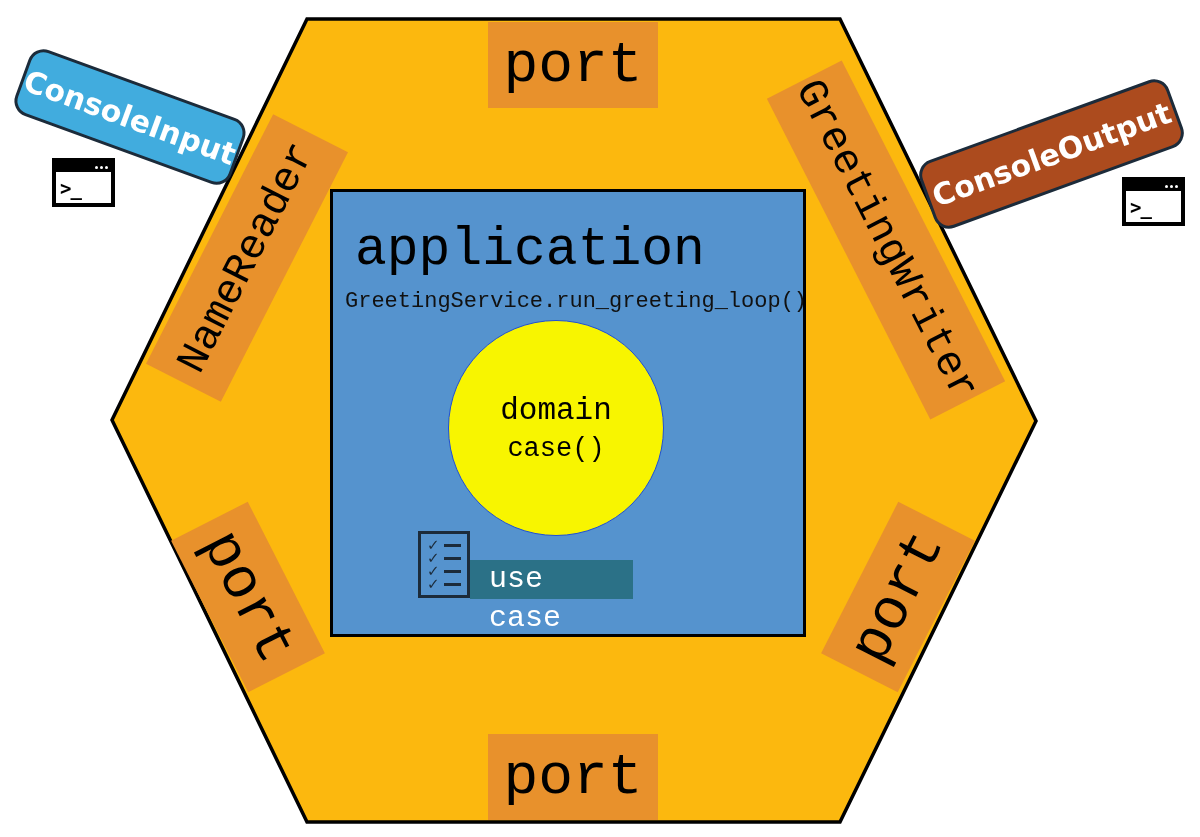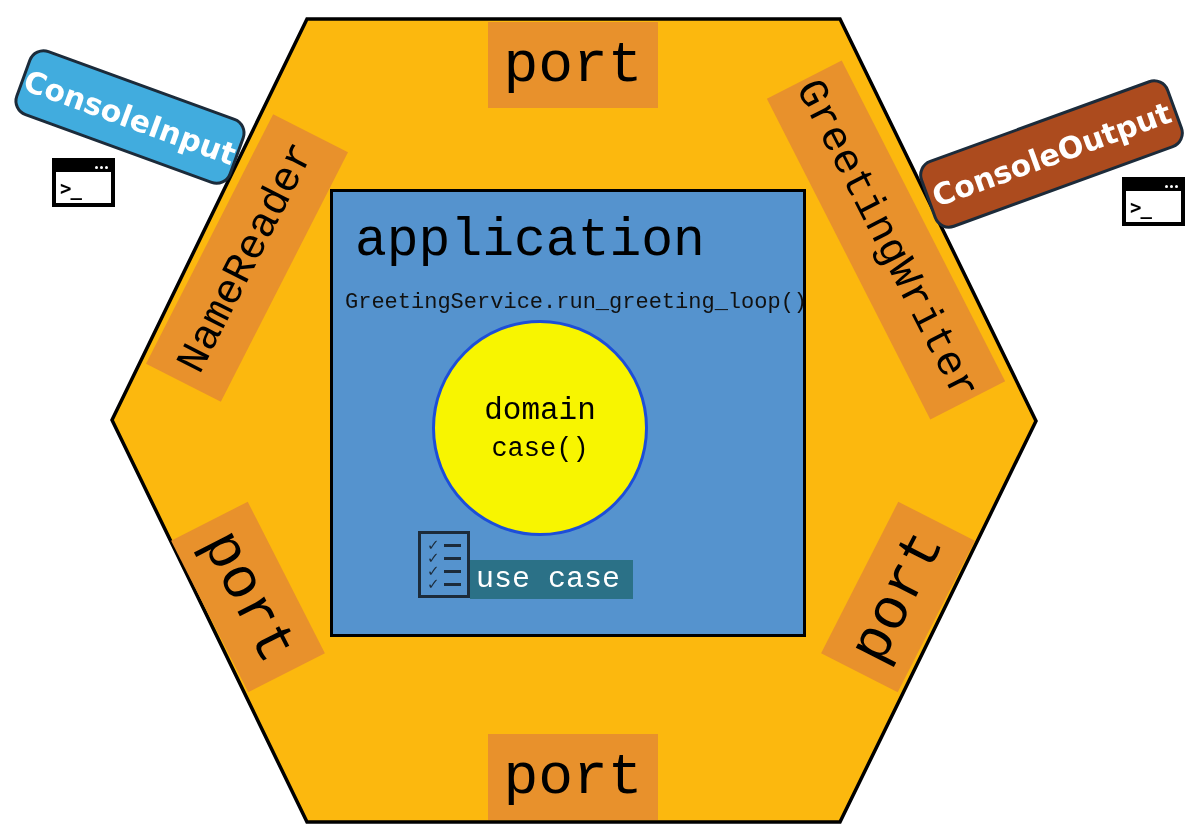--- a/index.html
+++ b/index.html
@@ -21,39 +21,39 @@
   .port-right{left:813px;top:554px;transform:rotate(-63deg);}
 
   
   .edge-label{background:var(--orange);display:flex;align-items:center;justify-content:center;
               font-size:42px;color:#000;z-index:2;}
   .edge-name-reader{left:107px;top:216px;width:280px;height:84px;transform:rotate(-63deg);}
   .edge-greeting-writer{left:706px;top:198px;width:360px;height:84px;transform:rotate(63deg);}
 
   
   .app-box{left:330px;top:189px;width:476px;height:448px;background:var(--appblue);
-           border:3px solid #000;z-index:3;padding:18px 0 0 12px;}
+           border:3px solid #000;z-index:3;padding:27px 0 0 12px;}
   .app-title{font-size:53px;line-height:1.2;color:#000;margin-left:10px;}
-  .app-sub{font-size:22px;line-height:1.2;color:#111;margin-top:16px;white-space:nowrap;}
+  .app-sub{font-size:22px;line-height:1.2;color:#111;margin-top:6px;white-space:nowrap;}
 
   
-  .domain-circle{left:432px;top:320px;width:216px;height:216px;border-radius:50%;
-                 background:var(--domainyellow);border:3px solid #1d4ed8;z-index:4;
+  .domain-circle{left:448px;top:320px;width:216px;height:216px;border-radius:50%;
+                 background:var(--domainyellow);border:1px solid #1d4ed8;z-index:4;
                  display:flex;flex-direction:column;align-items:center;justify-content:center;gap:6px;}
   .domain-title{font-size:31px;color:#000;}
   .domain-method{font-size:27px;color:#000;}
 
   
   .uc-icon{left:418px;top:531px;width:52px;height:67px;border:3px solid var(--navy);z-index:4;
            display:flex;flex-direction:column;justify-content:space-between;padding:5px 6px;}
   .uc-row{display:flex;align-items:center;gap:4px;height:13px;}
   .uc-check{color:var(--navy);font-size:15px;font-weight:bold;line-height:1;font-family:"DejaVu Sans",sans-serif;}
   .uc-line{flex:1;border-top:3px solid var(--navy);height:0;}
   .uc-label{left:470px;top:560px;width:163px;height:39px;background:var(--teal);z-index:4;
-            color:#fff;font-size:30px;line-height:39px;padding-left:6px;}
+            color:#fff;font-size:30px;line-height:39px;padding-left:19px;}
 
   
   .adapter{display:flex;align-items:center;justify-content:center;border:3px solid var(--navy);
            border-radius:16px;color:#fff;font-family:"DejaVu Sans",sans-serif;font-weight:600;
            font-size:30px;z-index:5;}
   .adapter-input{left:15px;top:82px;width:230px;height:70px;background:var(--inputblue);transform:rotate(20deg);}
   .adapter-output{left:919px;top:118px;width:265px;height:72px;background:var(--outputrust);transform:rotate(-20deg);}
 
   
   .term{width:63px;height:49px;border:4px solid #000;background:#fff;z-index:5;display:flex;flex-direction:column;}

